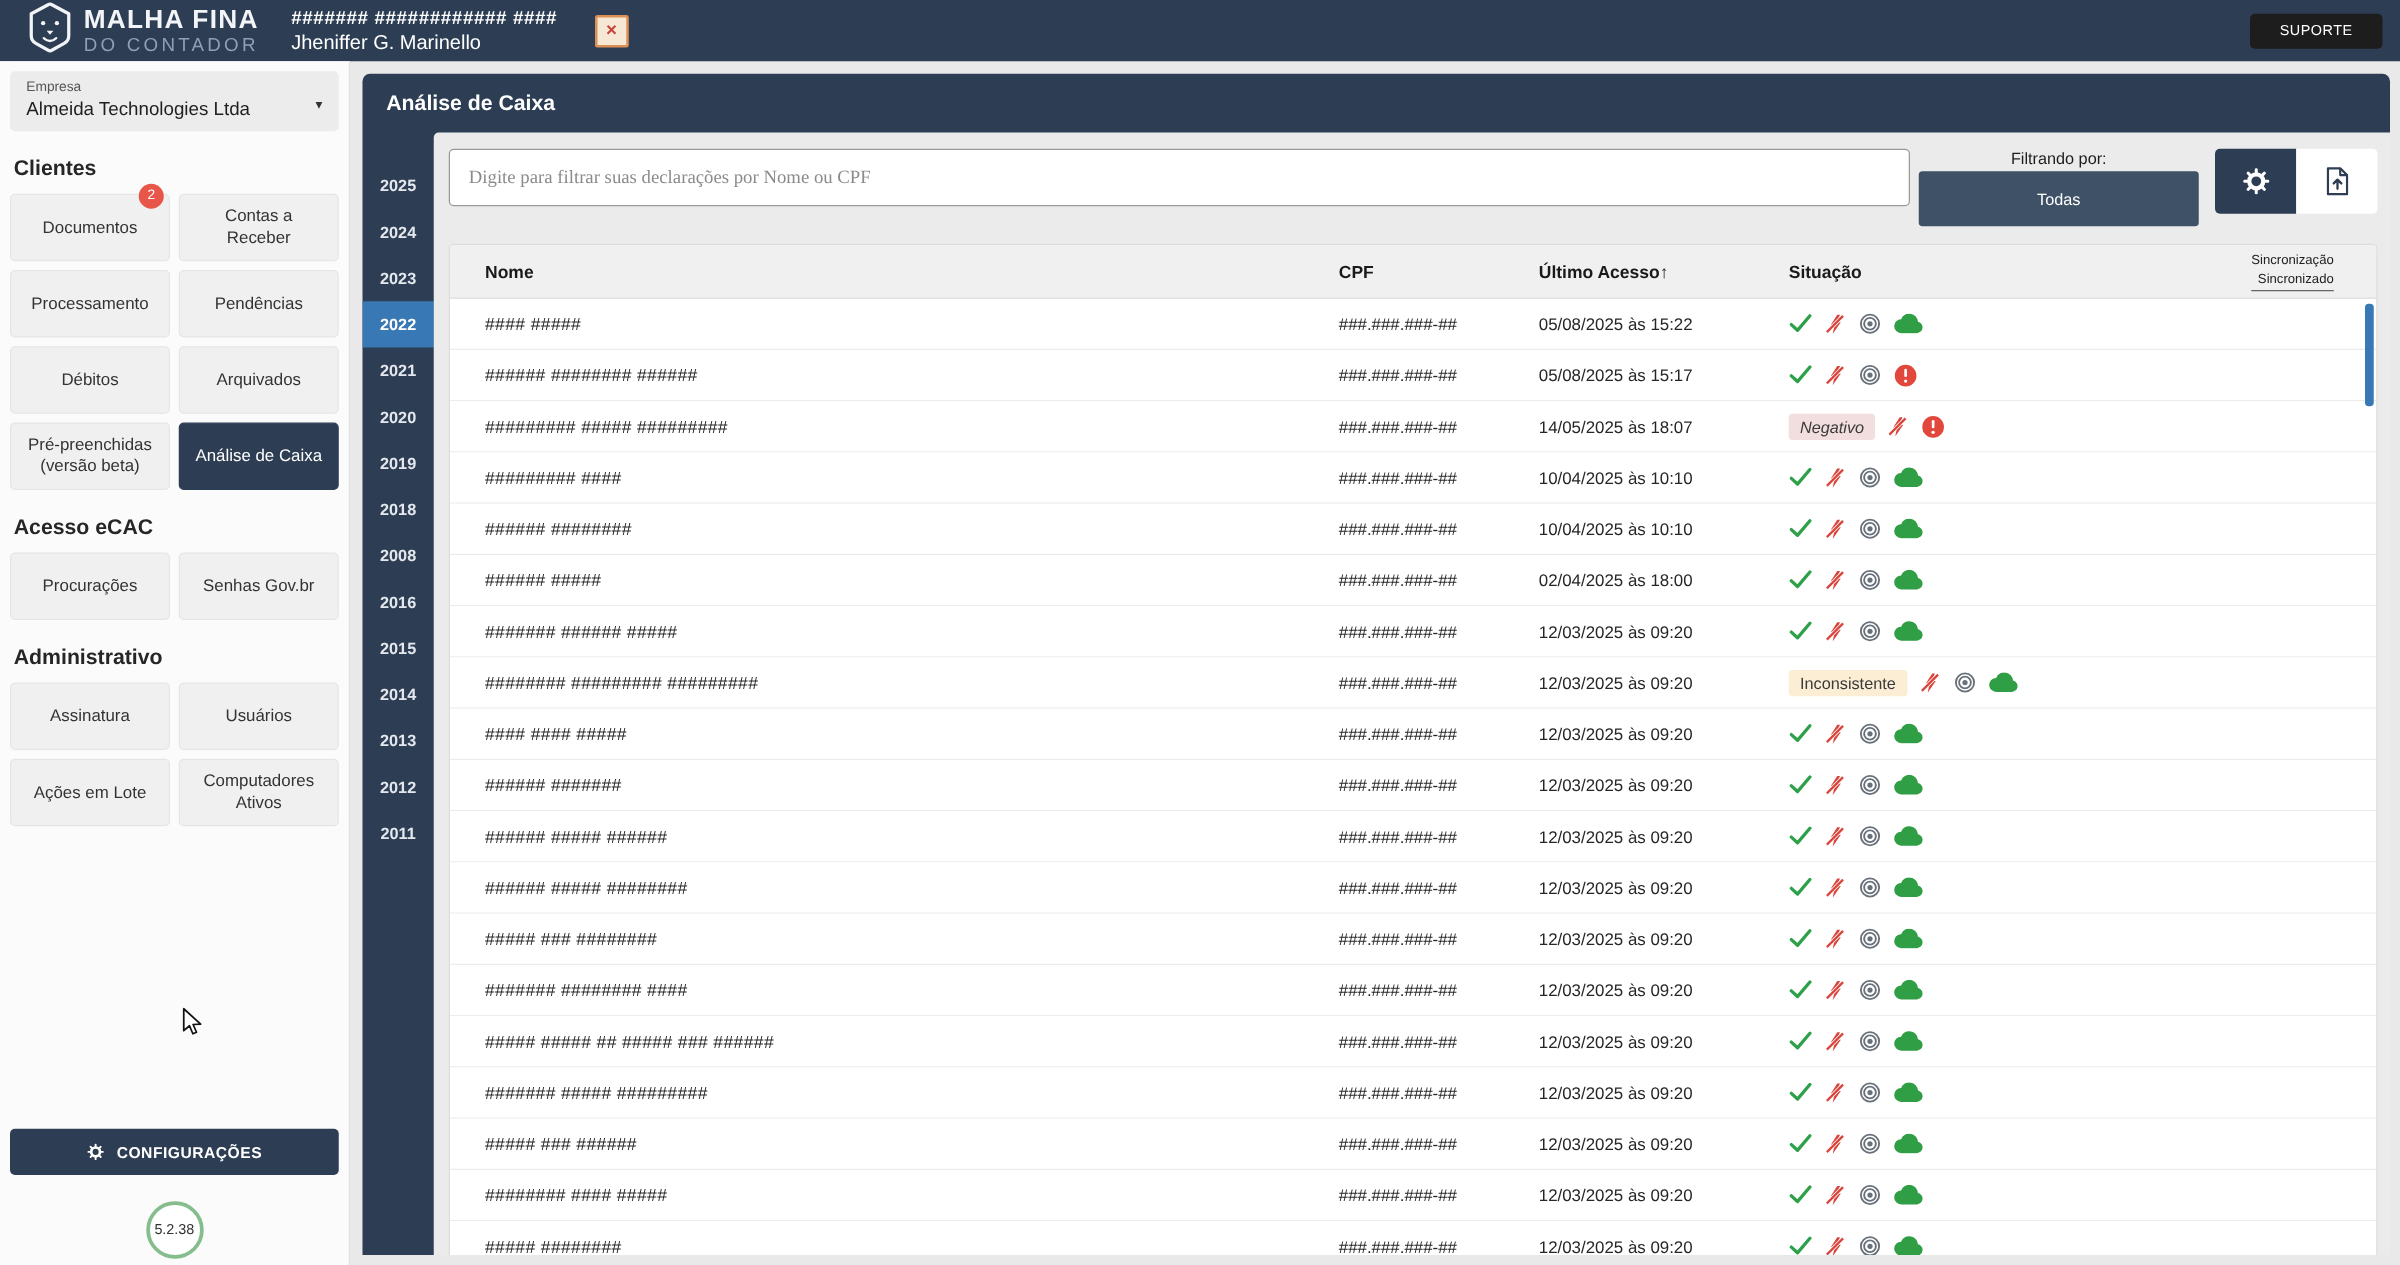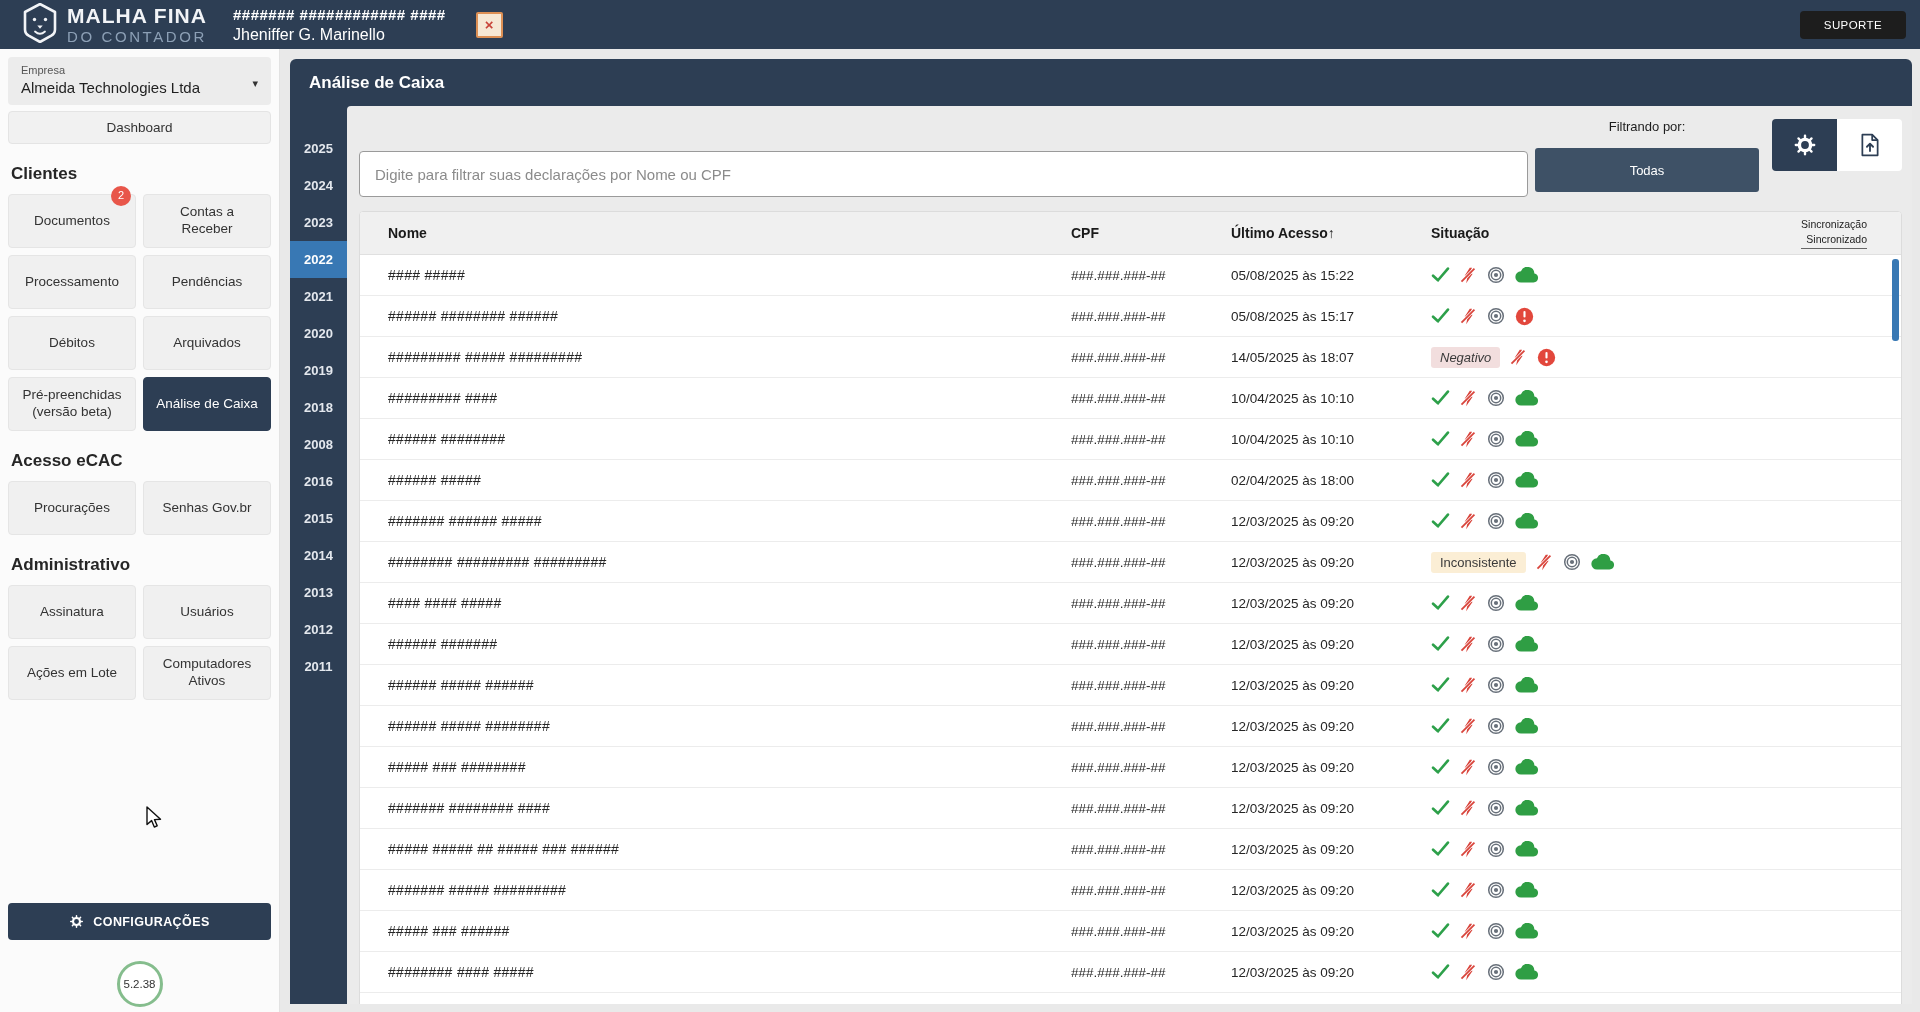--- a/index.html
+++ b/index.html
@@ -54,24 +54,24 @@
   .panel-title { color:#fff; font-weight:bold; font-size:17px; padding:14px 0 13px 19px; }
   .panel-body { display:flex; height:900px; }
   .year-rail { width:57px; flex:none; padding-top:24px; }
   .year { height:37px; display:flex; align-items:center; justify-content:center; color:#e4e8ee;
           font-size:13px; font-weight:bold; cursor:pointer; }
   .year.selected { background:#3878b4; color:#fff; }
   .content { flex:1; background:#ebebeb; border-radius:4px 0 0 0; padding:13px 10px 0 12px; position:relative; overflow:hidden; }
 
   .filter-row { display:flex; align-items:flex-start; gap:7px; }
   .search-input { flex:1; height:46px; border:1px solid #9a9a9a; border-radius:4px; background:#fff;
-                  font-size:15px; padding:0 15px; color:#333; font-family:Liberation Sans, sans-serif; outline:none;margin-top:32px; }
+                  font-size:15px; padding:0 15px; color:#333; font-family:Liberation Serif, serif; outline:none; }
   .search-input::placeholder { color:#8b8b8b; }
   .filter-group { width:224px; flex:none; text-align:center; }
-  .filter-label { font-size:13px; color:#1d1d1d; margin-bottom:14px; }
+  .filter-label { font-size:13px; color:#1d1d1d; margin-bottom:3px; }
   .todas-btn { height:44px; background:#3e5166; color:#fff; border-radius:3px; font-size:13px;
                display:flex; align-items:center; justify-content:center; cursor:pointer; }
   .icon-btns { display:flex; flex:none; margin-left:6px; }
   .gear-btn { width:65px; height:52px; background:#2d3e54; border-radius:4px 0 0 4px; display:flex;
               align-items:center; justify-content:center; cursor:pointer; }
   .export-btn { width:65px; height:52px; background:#fff; border-radius:0 4px 4px 0; display:flex;
                 align-items:center; justify-content:center; cursor:pointer; }
 
   
   .table-card { margin-top:14px; background:#fff; border:1px solid #dcdcdc; border-radius:4px;
@@ -122,21 +122,20 @@
   <div class="suporte-btn">SUPORTE</div>
 </div>
 
 <div class="layout">
   <aside class="sidebar">
     <div class="company-box">
       <div class="company-label">Empresa</div>
       <div class="company-value">Almeida Technologies Ltda</div>
       <div class="company-caret">▾</div>
     </div>
-    <div class="dashboard-btn">Dashboard</div>
     <div id="sidebar-sections">
         <div class="side-heading">Clientes</div>
         <div class="btn-grid">
           <div class="side-btn">Documentos<span class="count-badge">2</span></div>
           <div class="side-btn">Contas a Receber</div>
           <div class="side-btn">Processamento</div>
           <div class="side-btn">Pendências</div>
           <div class="side-btn">Débitos</div>
           <div class="side-btn">Arquivados</div>
           <div class="side-btn">Pré-preenchidas (versão beta)</div>

